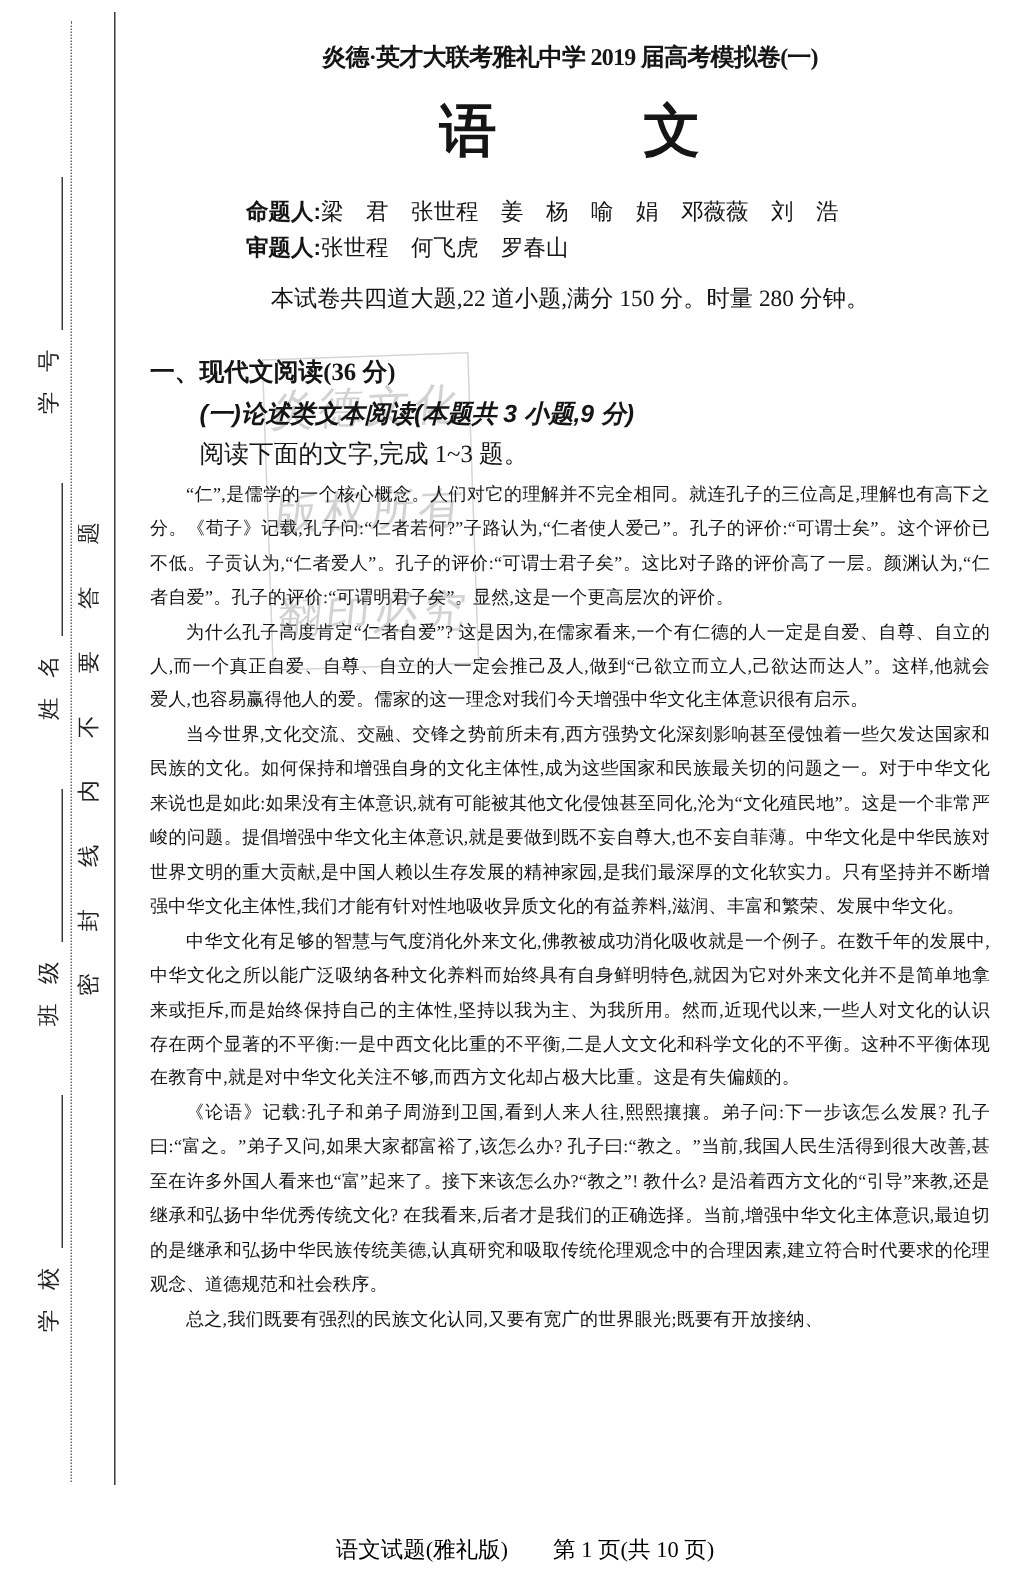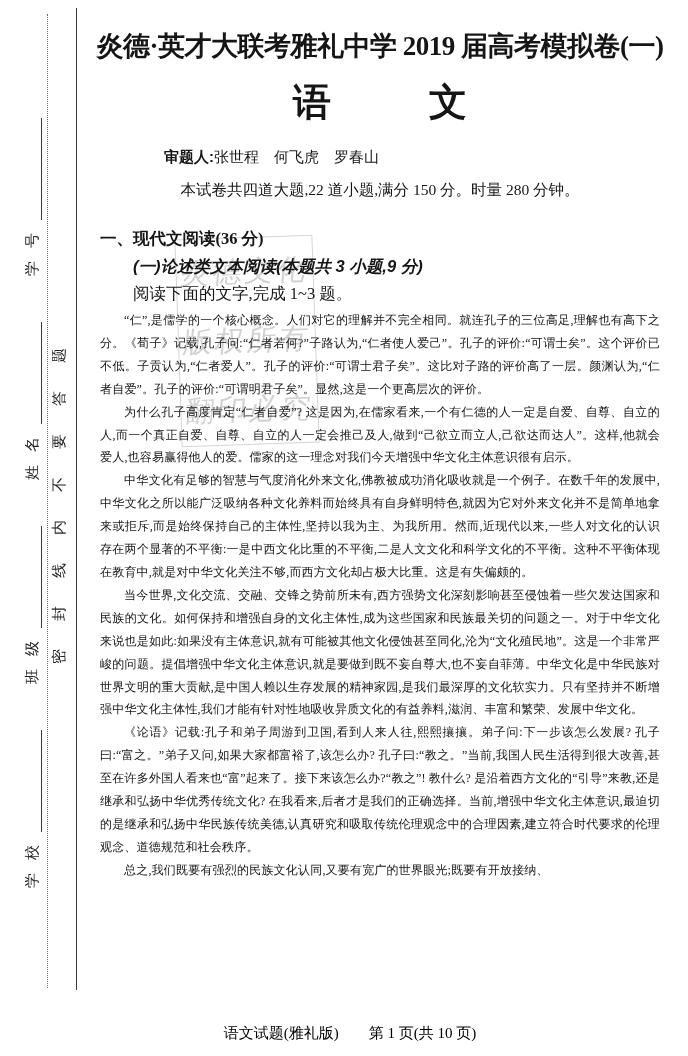--- a/index.html
+++ b/index.html
@@ -20,21 +20,21 @@
         font-size:15px;letter-spacing:28px;text-align:center;white-space:nowrap;color:#222;}
   
   .watermark{position:absolute;left:178px;top:237px;width:136px;height:206px;
         border:1px solid #d6d6d6;display:flex;flex-direction:column;justify-content:space-around;
         align-items:center;color:#d2d2d2;font-size:29px;letter-spacing:3px;
         transform:rotate(-2deg);z-index:0;font-family:"Liberation Serif",serif;}
   .watermark div{white-space:nowrap;transform:skewX(-8deg);}
   
   .content{position:absolute;left:100px;top:20px;width:560px;z-index:1;}
   .exam-series{display:flex;justify-content:center;white-space:nowrap;
-        font-size:27px;font-weight:bold;letter-spacing:-0.5px;margin:8px 0 0;}
+        font-size:16px;font-weight:bold;letter-spacing:-0.5px;margin:8px 0 0;}
   .subject-title{text-align:center;font-size:38px;font-weight:bold;
         letter-spacing:30px;text-indent:30px;margin:13px 0 0;}
   .people{margin:17px 0 0 64px;font-size:15px;line-height:23px;}
   .people b{font-family:"Liberation Sans",sans-serif;font-weight:bold;}
   .instructions{margin-top:11px;text-align:center;font-size:15.5px;}
   .sec-heading{margin:27px 0 0;font-size:16.5px;font-weight:bold;
         font-family:Liberation Serif, serif;}
   .sec-subheading{margin:6px 0 0;font-size:16.5px;font-weight:bold;text-indent:2em;
         font-family:"Liberation Sans",sans-serif;font-style:italic;}
   .lead{margin:5px 0 0;font-size:16.5px;text-indent:2em;}
@@ -78,34 +78,35 @@
     <div>炎德文化</div>
     <div>版权所有</div>
     <div>翻印必究</div>
   </div>
 
   <div class="content">
     <div class="exam-series">炎德·英才大联考雅礼中学 2019 届高考模拟卷(一)</div>
     <div class="subject-title">语　文</div>
 
     <div class="people">
+      <div><b>命题人:</b><span>梁　君　张世程　姜　杨　喻　娟　邓薇薇　刘　浩</span></div>
       <div><b>审题人:</b><span>张世程　何飞虎　罗春山</span></div>
     </div>
 
     <div class="instructions">本试卷共四道大题,22 道小题,满分 150 分。时量 280 分钟。</div>
 
     <div class="sec-heading">一、现代文阅读(36 分)</div>
     <div class="sec-subheading">(一)论述类文本阅读(本题共 3 小题,9 分)</div>
     <div class="lead">阅读下面的文字,完成 1~3 题。</div>
 
     <div class="passage">
       <p>“仁”,是儒学的一个核心概念。人们对它的理解并不完全相同。就连孔子的三位高足,理解也有高下之分。《荀子》记载,孔子问:“仁者若何?”子路认为,“仁者使人爱己”。孔子的评价:“可谓士矣”。这个评价已不低。子贡认为,“仁者爱人”。孔子的评价:“可谓士君子矣”。这比对子路的评价高了一层。颜渊认为,“仁者自爱”。孔子的评价:“可谓明君子矣”。显然,这是一个更高层次的评价。</p>
       <p>为什么孔子高度肯定“仁者自爱”? 这是因为,在儒家看来,一个有仁德的人一定是自爱、自尊、自立的人,而一个真正自爱、自尊、自立的人一定会推己及人,做到“己欲立而立人,己欲达而达人”。这样,他就会爱人,也容易赢得他人的爱。儒家的这一理念对我们今天增强中华文化主体意识很有启示。</p>
+      <p>当今世界,文化交流、交融、交锋之势前所未有,西方强势文化深刻影响甚至侵蚀着一些欠发达国家和民族的文化。如何保持和增强自身的文化主体性,成为这些国家和民族最关切的问题之一。对于中华文化来说也是如此:如果没有主体意识,就有可能被其他文化侵蚀甚至同化,沦为“文化殖民地”。这是一个非常严峻的问题。提倡增强中华文化主体意识,就是要做到既不妄自尊大,也不妄自菲薄。中华文化是中华民族对世界文明的重大贡献,是中国人赖以生存发展的精神家园,是我们最深厚的文化软实力。只有坚持并不断增强中华文化主体性,我们才能有针对性地吸收异质文化的有益养料,滋润、丰富和繁荣、发展中华文化。</p>
       <p>中华文化有足够的智慧与气度消化外来文化,佛教被成功消化吸收就是一个例子。在数千年的发展中,中华文化之所以能广泛吸纳各种文化养料而始终具有自身鲜明特色,就因为它对外来文化并不是简单地拿来或拒斥,而是始终保持自己的主体性,坚持以我为主、为我所用。然而,近现代以来,一些人对文化的认识存在两个显著的不平衡:一是中西文化比重的不平衡,二是人文文化和科学文化的不平衡。这种不平衡体现在教育中,就是对中华文化关注不够,而西方文化却占极大比重。这是有失偏颇的。</p>
-      <p>当今世界,文化交流、交融、交锋之势前所未有,西方强势文化深刻影响甚至侵蚀着一些欠发达国家和民族的文化。如何保持和增强自身的文化主体性,成为这些国家和民族最关切的问题之一。对于中华文化来说也是如此:如果没有主体意识,就有可能被其他文化侵蚀甚至同化,沦为“文化殖民地”。这是一个非常严峻的问题。提倡增强中华文化主体意识,就是要做到既不妄自尊大,也不妄自菲薄。中华文化是中华民族对世界文明的重大贡献,是中国人赖以生存发展的精神家园,是我们最深厚的文化软实力。只有坚持并不断增强中华文化主体性,我们才能有针对性地吸收异质文化的有益养料,滋润、丰富和繁荣、发展中华文化。</p>
       <p>《论语》记载:孔子和弟子周游到卫国,看到人来人往,熙熙攘攘。弟子问:下一步该怎么发展? 孔子曰:“富之。”弟子又问,如果大家都富裕了,该怎么办? 孔子曰:“教之。”当前,我国人民生活得到很大改善,甚至在许多外国人看来也“富”起来了。接下来该怎么办?“教之”! 教什么? 是沿着西方文化的“引导”来教,还是继承和弘扬中华优秀传统文化? 在我看来,后者才是我们的正确选择。当前,增强中华文化主体意识,最迫切的是继承和弘扬中华民族传统美德,认真研究和吸取传统伦理观念中的合理因素,建立符合时代要求的伦理观念、道德规范和社会秩序。</p>
       <p>总之,我们既要有强烈的民族文化认同,又要有宽广的世界眼光;既要有开放接纳、</p>
     </div>
   </div>
 
   <div class="footer">语文试题(雅礼版)　　第 1 页(共 10 页)</div>
 
 </div>
 
 </body></html>

